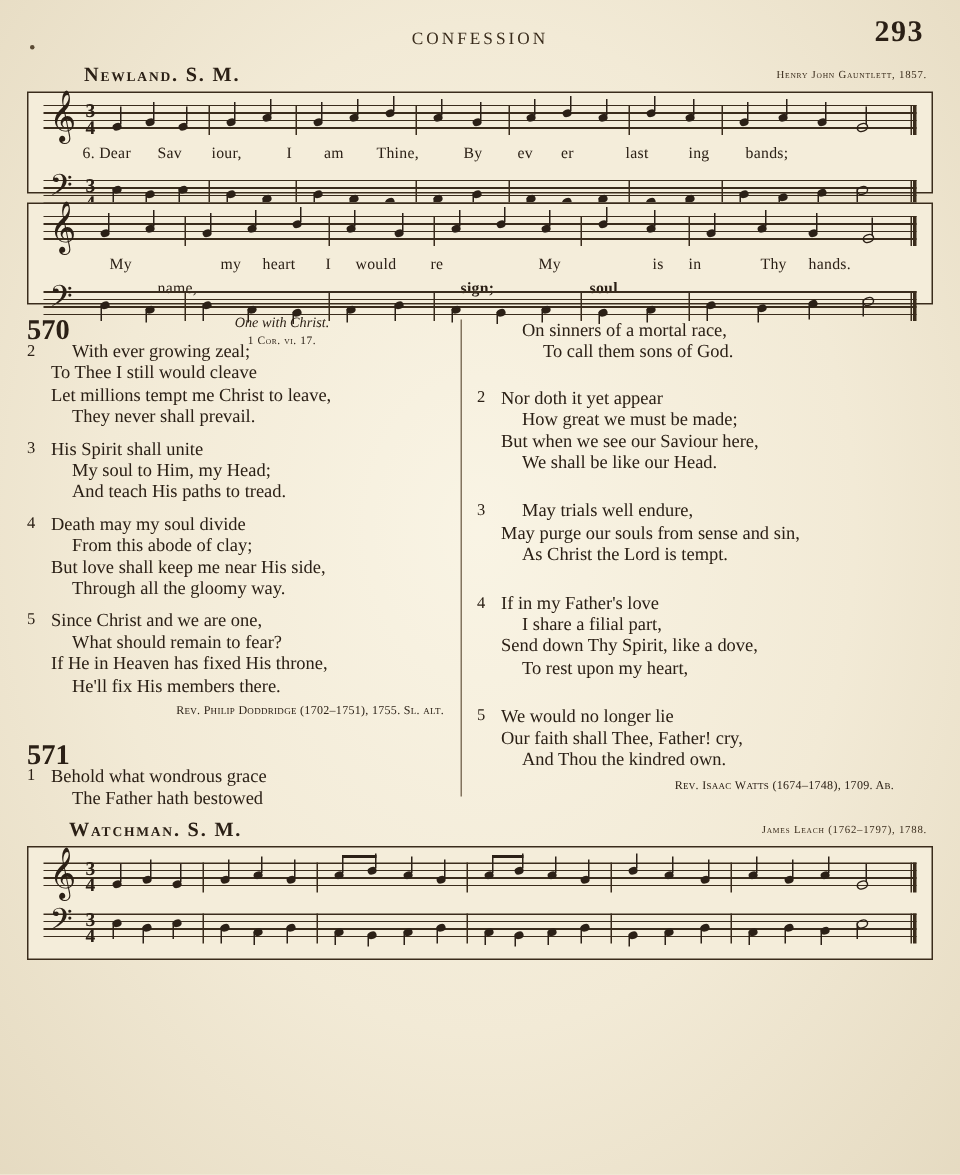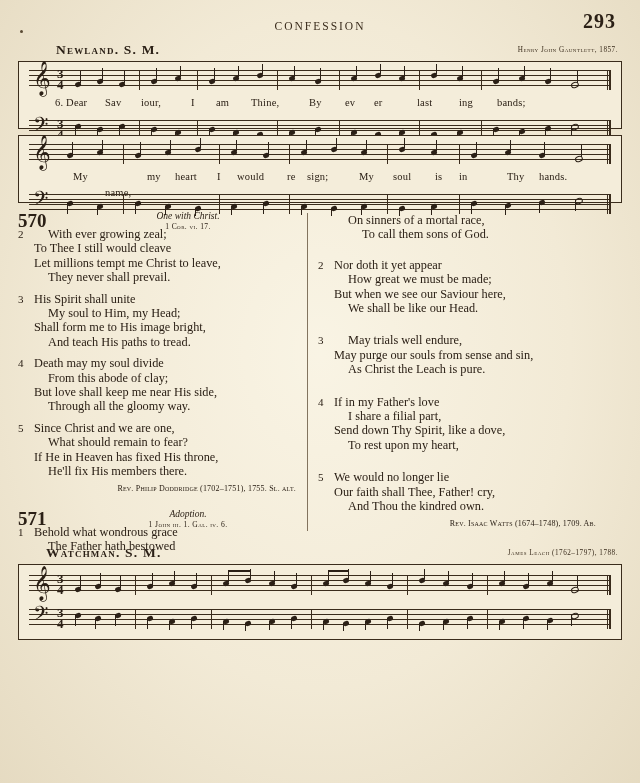--- a/index.html
+++ b/index.html
@@ -403,23 +403,23 @@
         </div>
 
         <div style="position:relative;height:16px;">
           <span class="lyric" style="left:54px;top:1px;">My</span>
           <span class="lyric" style="left:86px;top:1px;margin-top:16px;">name,</span>
           <span class="lyric" style="left:128px;top:1px;">my</span>
           <span class="lyric" style="left:156px;top:1px;">heart</span>
           <span class="lyric" style="left:198px;top:1px;">I</span>
           <span class="lyric" style="left:218px;top:1px;">would</span>
           <span class="lyric" style="left:268px;top:1px;">re</span>
-          <span class="lyric" style="left:288px;top:1px;">sign;</span>
+          <span class="lyric" style="left:288px;top:17px;font-weight:bold;">sign;</span>
           <span class="lyric" style="left:340px;top:1px;">My</span>
-          <span class="lyric" style="left:374px;top:1px;">soul</span>
+          <span class="lyric" style="left:374px;top:17px;font-weight:bold;">soul</span>
           <span class="lyric" style="left:416px;top:1px;">is</span>
           <span class="lyric" style="left:440px;top:1px;">in</span>
           <span class="lyric" style="left:488px;top:1px;">Thy</span>
           <span class="lyric" style="left:520px;top:1px;">hands.</span>
         </div>
 
         <div class="staff" style="height:33px;">
           <div class="lines"></div>
           <div class="clefF">𝄢</div>
           <div class="note" style="left:48px;top:15px;"></div>
@@ -482,21 +482,20 @@
           <span class="l ind">With ever growing zeal;</span>
           <span class="l">To Thee I still would cleave</span>
           <span class="l">Let millions tempt me Christ to leave,</span>
           <span class="l ind">They never shall prevail.</span>
         </div>
 
         <div class="stanza">
           <span class="num">3</span>
           <span class="l">His Spirit shall unite</span>
           <span class="l ind">My soul to Him, my Head;</span>
-          <span class="l">Shall form me to His image bright,</span>
           <span class="l ind">And teach His paths to tread.</span>
         </div>
 
         <div class="stanza">
           <span class="num">4</span>
           <span class="l">Death may my soul divide</span>
           <span class="l ind">From this abode of clay;</span>
           <span class="l">But love shall keep me near His side,</span>
           <span class="l ind">Through all the gloomy way.</span>
         </div>
@@ -506,24 +505,20 @@
           <span class="l">Since Christ and we are one,</span>
           <span class="l ind">What should remain to fear?</span>
           <span class="l">If He in Heaven has fixed His throne,</span>
           <span class="l ind">He'll fix His members there.</span>
         </div>
 
         <div class="attrib">Rev. Philip Doddridge (1702–1751), 1755.  Sl. alt.</div>
 
         <div class="hymnhead" style="margin-top:16px;">
           <span class="hymnno">571</span>
-          <span class="meta">
-            <span class="topic">Adoption.</span>
-            <span class="ref">1 John iii. 1.   Gal. iv. 6.</span>
-          </span>
         </div>
 
         <div class="stanza" style="margin-top:-10px;">
           <span class="num">1</span>
           <span class="l">Behold what wondrous grace</span>
           <span class="l ind">The Father hath bestowed</span>
         </div>
       </div>
 
       <div class="col right">
@@ -538,21 +533,21 @@
           <span class="l">Nor doth it yet appear</span>
           <span class="l ind">How great we must be made;</span>
           <span class="l">But when we see our Saviour here,</span>
           <span class="l ind">We shall be like our Head.</span>
         </div>
 
         <div class="stanza" style="margin-top:18px;">
           <span class="num">3</span>
           <span class="l ind">May trials well endure,</span>
           <span class="l">May purge our souls from sense and sin,</span>
-          <span class="l ind">As Christ the Leach is pure.</span>
+          <span class="l ind">As Christ the Lord is tempt.</span>
         </div>
 
         <div class="stanza" style="margin-top:18px;">
           <span class="num">4</span>
           <span class="l">If in my Father's love</span>
           <span class="l ind">I share a filial part,</span>
           <span class="l">Send down Thy Spirit, like a dove,</span>
           <span class="l ind">To rest upon my heart,</span>
         </div>
 

